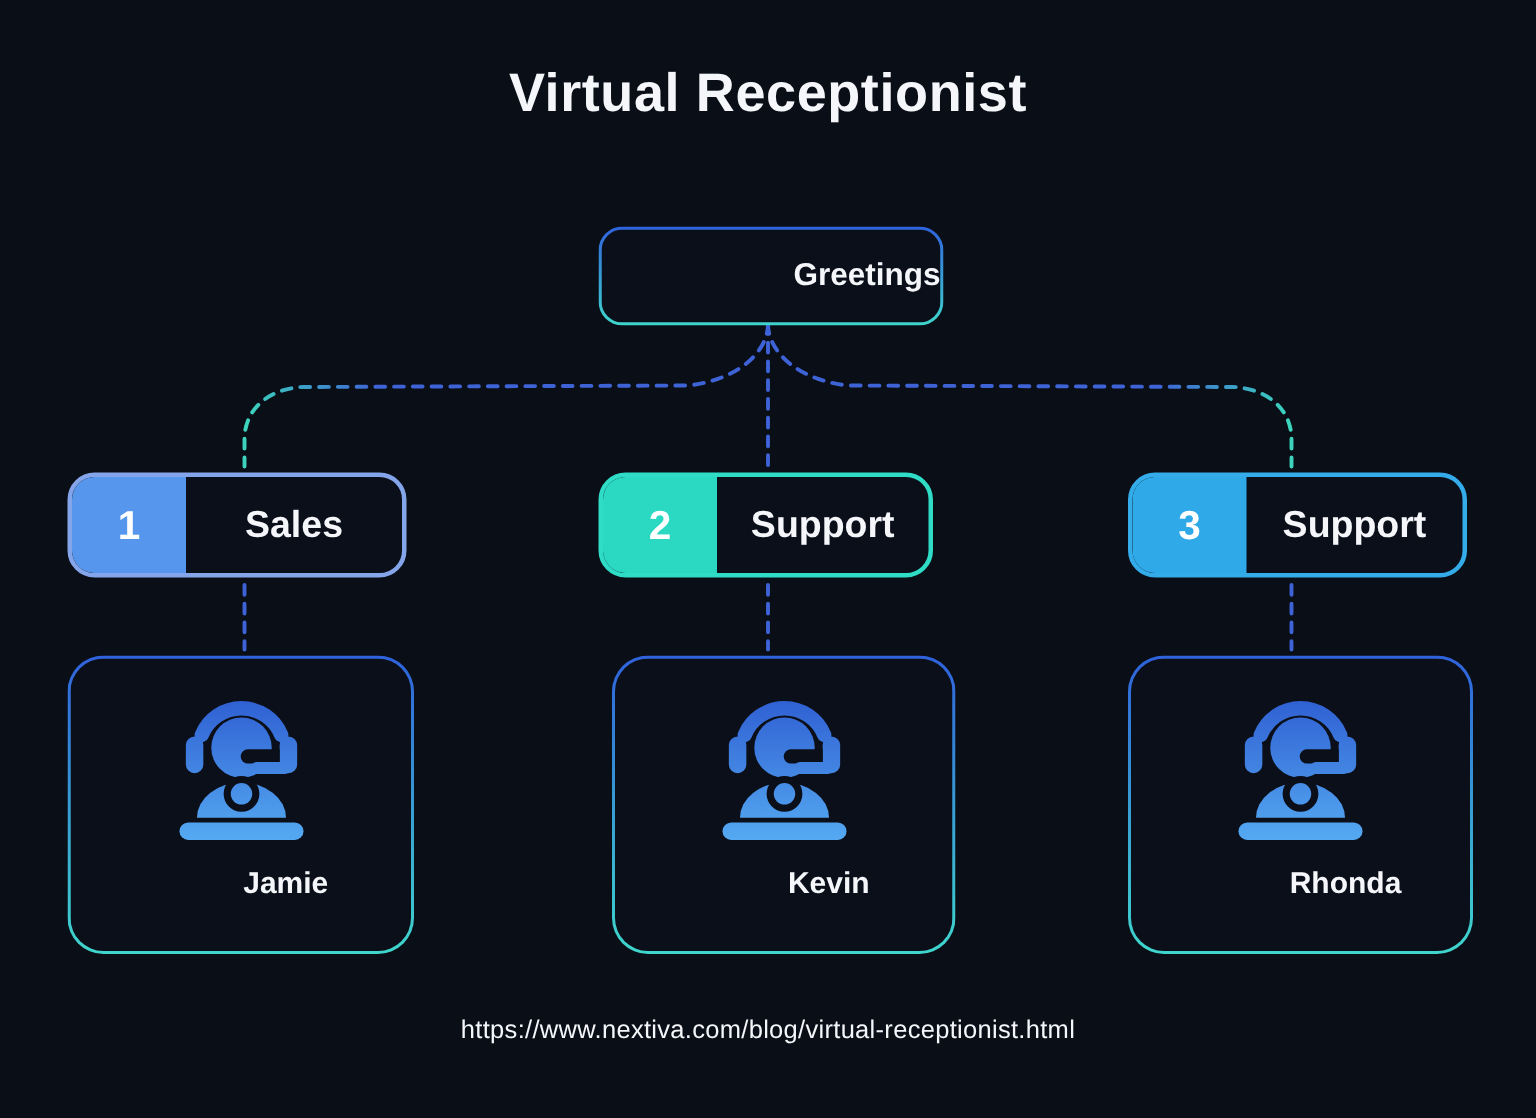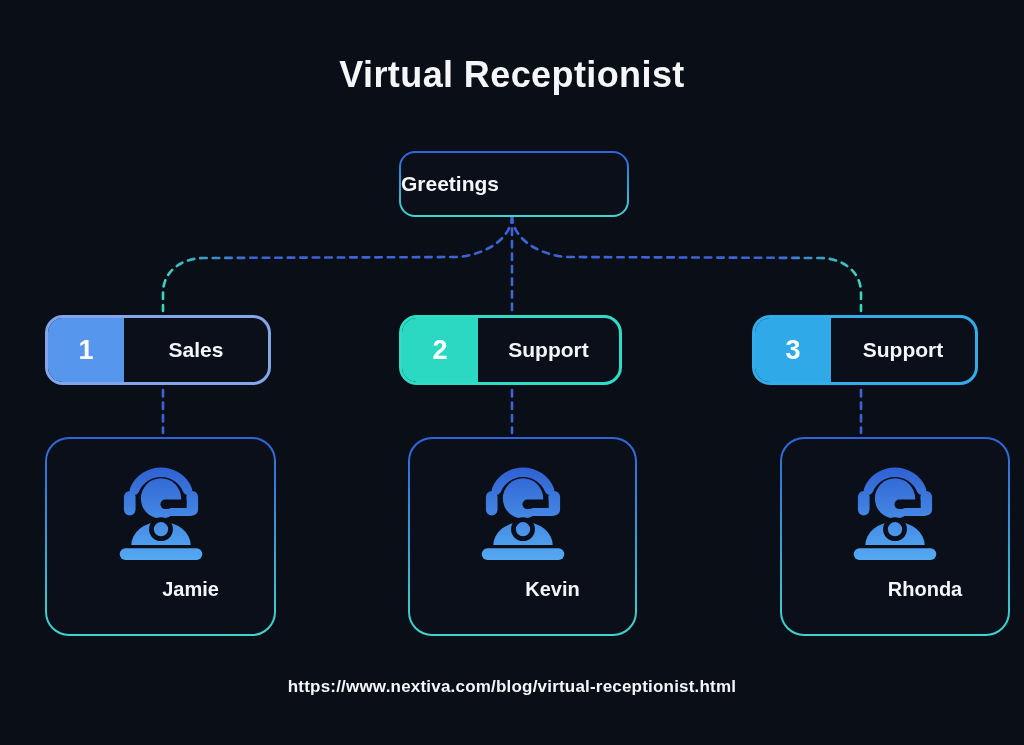--- a/index.html
+++ b/index.html
@@ -9,82 +9,82 @@
     -webkit-font-smoothing:antialiased;
   }
   .stage{
     position:relative;
     width:1024px;height:745px;
     background:var(--background);
     overflow:hidden;
     color:var(--text,#f4f6fa);
   }
   .title{
-    position:absolute;top:54px;left:0;width:100%;
+    position:absolute;top:41px;left:0;width:100%;
     text-align:center;
     font-size:36px;font-weight:700;letter-spacing:.4px;
     color:var(--text);
   }
   
   .connectors{position:absolute;left:0;top:0;pointer-events:none;}
   .dash{fill:none;stroke-width:2.6;stroke-dasharray:6.5 6;stroke-linecap:round;}
   
   .gbox{
     position:absolute;
     border:2.5px solid transparent;
     background:linear-gradient(var(--node-fill),var(--node-fill)) padding-box,
                linear-gradient(180deg,var(--node-border-top),var(--node-border-bottom)) border-box;
   }
   .root-node{
     left:399px;top:151px;width:226px;height:62px;border-radius:16px;
-    display:flex;align-items:center;justify-content:flex-start;
+    display:flex;align-items:center;justify-content:flex-end;
     font-size:21px;font-weight:700;
   }
   
   .branch{
     position:absolute;top:315px;height:70px;
     border:3px solid;border-radius:18px;
     background:var(--node-fill);
     display:flex;overflow:hidden;box-sizing:border-box;
   }
   .branch .badge{
     width:76px;flex:0 0 76px;
     display:flex;align-items:center;justify-content:center;
     font-size:27px;font-weight:700;color:#ffffff;
   }
   .branch .branch-label{
     flex:1;display:flex;align-items:center;justify-content:center;
-    font-size:21px;font-weight:700;
+    font-size:25px;font-weight:700;
   }
   .b1{left:45px;width:226px;}
   .b2{left:399px;width:223px;}
   .b3{left:752px;width:226px;}
   
   .card{
     top:437px;height:195px;border-radius:24px;
   }
   .c1{left:45px;width:227px;}
   .c2{left:408px;width:225px;}
-  .c3{left:752px;width:226px;margin-left:28px;}
+  .c3{left:752px;width:226px;}
   .agent-icon{
     position:absolute;left:50%;top:16px;transform:translateX(-50%);
     width:106px;height:106px;
   }
   .agent-name{
     position:absolute;left:0;top:139px;width:100%;
     text-align:center;font-size:20px;font-weight:700;padding-left:30px;
   }
   
   .fillg{fill:url(#agentGrad);}
   .fillbg{fill:var(--node-fill);}
   .band{stroke:url(#agentGrad);stroke-width:9;fill:none;stroke-linecap:round;}
   .ringbg{fill:none;stroke:var(--node-fill);stroke-width:4.5;}
   .footer-url{
     position:absolute;top:677px;left:0;width:100%;
-    text-align:center;font-size:17px;font-weight:700;
+    text-align:center;font-size:17px;font-weight:400;
     color:var(--text);letter-spacing:.2px;
   }
 </style>
 </head>
 <body>
 
 <div class="stage">
 
   <div class="title">Virtual Receptionist</div>
 

